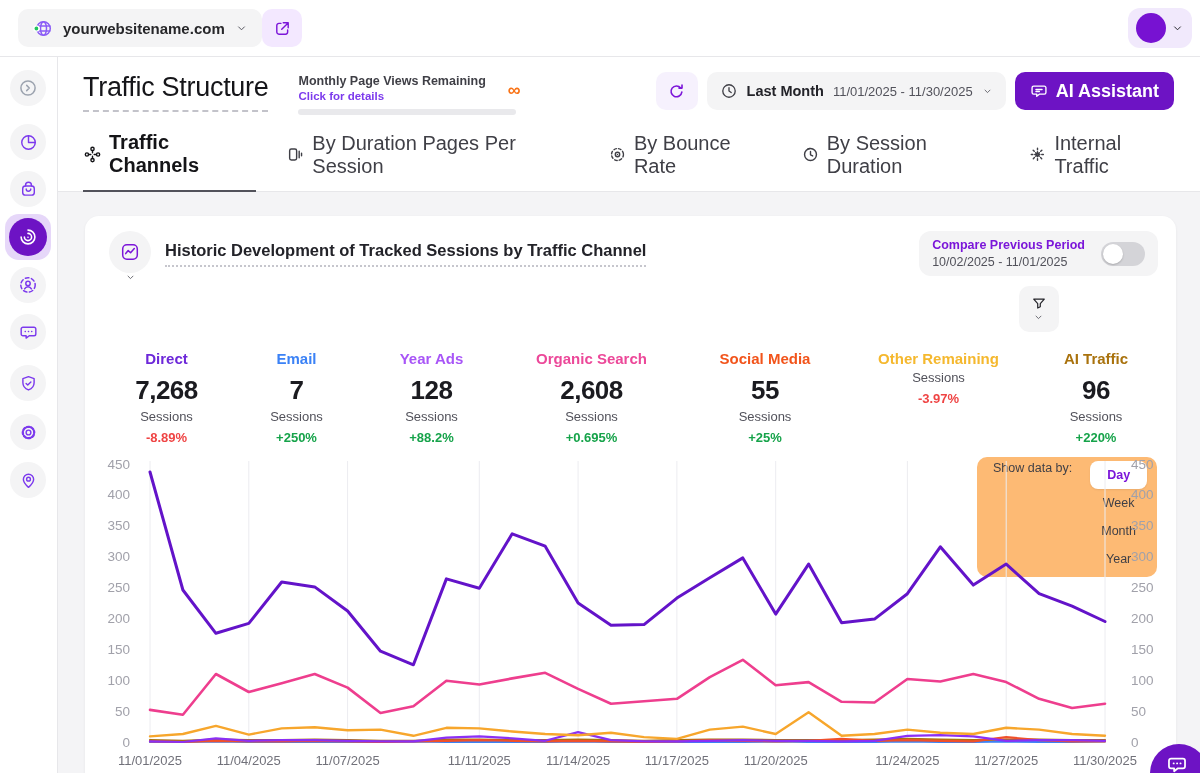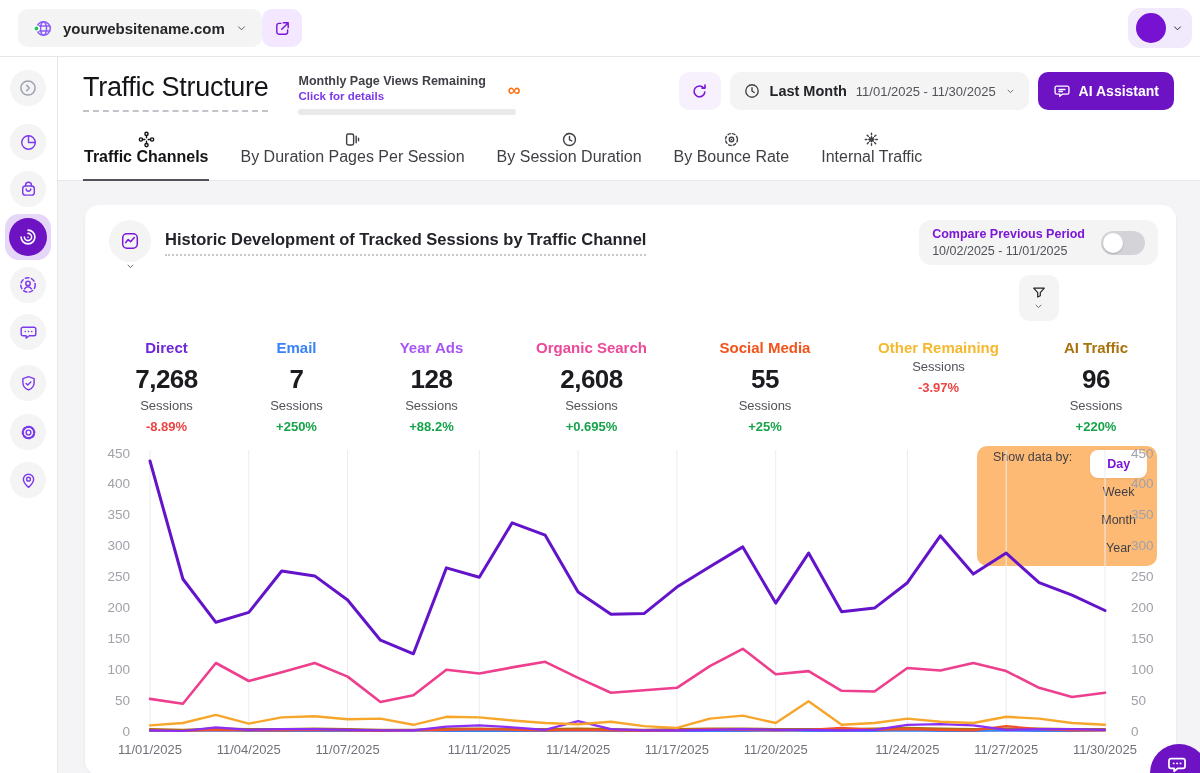--- a/index.html
+++ b/index.html
@@ -42,23 +42,23 @@
   .quota-bar{height:6px;background:#e9e9ec;border-radius:3px;margin-top:7px;}
   .quota-inf{position:absolute;right:-4px;top:7px;color:#f97316;font-size:18px;font-weight:700;line-height:1;}
   .hdr-controls{margin-left:auto;display:flex;align-items:center;gap:9px;}
   .refresh-btn{width:42px;height:38px;border-radius:10px;background:#f6f1fd;color:#7c16d9;
                display:flex;align-items:center;justify-content:center;cursor:pointer;}
   .date-pill{height:38px;background:#f4f4f5;border-radius:10px;display:flex;align-items:center;gap:9px;
              padding:0 13px;cursor:pointer;color:#3f3f46;}
   .date-pill .dlabel{font-size:14.5px;font-weight:700;color:#232329;}
   .date-pill .drange{font-size:13px;color:#52525b;}
   .ai-btn{height:38px;background:#6d13c4;border-radius:10px;color:#fff;display:flex;align-items:center;
-          gap:8px;padding:0 15px;font-size:14px;font-weight:700;cursor:pointer;}
+          gap:8px;padding:0 15px;font-size:18px;font-weight:700;cursor:pointer;}
   .tabs{display:flex;gap:30px;margin-top:16px;}
-  .tab{display:flex;align-items:center;padding:0 1px 13px 1px;font-size:16px;color:#3f3f46;cursor:pointer;flex-direction:column;}
+  .tab{display:flex;align-items:center;gap:8px;padding:0 1px 13px 1px;font-size:20px;color:#3f3f46;cursor:pointer;}
   .tab .ticon{width:17px;height:17px;}
   .tab.active{color:#141417;font-weight:700;border-bottom:2px solid #52525b;margin-bottom:-1px;}
 
   
   .card{position:relative;margin:24px 24px 0 28px;width:1091px;height:570px;background:#fff;border-radius:14px;
         box-shadow:0 1px 3px rgba(20,20,40,.06);}
   .card-head{display:flex;align-items:flex-start;padding:15px 18px 0 24px;}
   .chip-col{display:flex;flex-direction:column;align-items:center;}
   .chip{width:42px;height:42px;border-radius:50%;background:#f4f4f5;color:#7c16d9;
         display:flex;align-items:center;justify-content:center;}
@@ -284,36 +284,36 @@
               <svg class="ic ticon" viewBox="0 0 18 18">
                 <rect x="2.8" y="3.2" width="7.4" height="11.6" rx="1.8"></rect>
                 <path d="M12.9 5.6v6.8M15.4 7.6v2.8"></path>
               </svg>
             </span>
             <span>By Duration Pages Per Session</span>
           </div>
           <div class="tab">
             <span>
               <svg class="ic ticon" viewBox="0 0 18 18">
+                <circle cx="9" cy="9" r="2.3"></circle>
+                <circle cx="9" cy="9" r="6.3" stroke-dasharray="2.7 2.3"></circle>
+                <path d="M9 9h.01"></path>
+              </svg>
+            </span>
+            <span>By Bounce Rate</span>
+          </div>
+          <div class="tab">
+            <span>
+              <svg class="ic ticon" viewBox="0 0 18 18">
                 <circle cx="9" cy="9" r="6.3"></circle>
                 <path d="M9 5.7V9.3l2.3 1.2"></path>
                 <path d="M6.4 3.1l1.9-.6"></path>
               </svg>
             </span>
             <span>By Session Duration</span>
-          </div>
-          <div class="tab">
-            <span>
-              <svg class="ic ticon" viewBox="0 0 18 18">
-                <circle cx="9" cy="9" r="2.3"></circle>
-                <circle cx="9" cy="9" r="6.3" stroke-dasharray="2.7 2.3"></circle>
-                <path d="M9 9h.01"></path>
-              </svg>
-            </span>
-            <span>By Bounce Rate</span>
           </div>
           <div class="tab">
             <span>
               <svg class="ic ticon" viewBox="0 0 18 18" stroke-dasharray="1.7 2">
                 <path d="M9 2.4v13.2M2.4 9h13.2M4.4 4.4l9.2 9.2M13.6 4.4l-9.2 9.2"></path>
               </svg>
             </span>
             <span>Internal Traffic</span>
           </div>
         </div>

